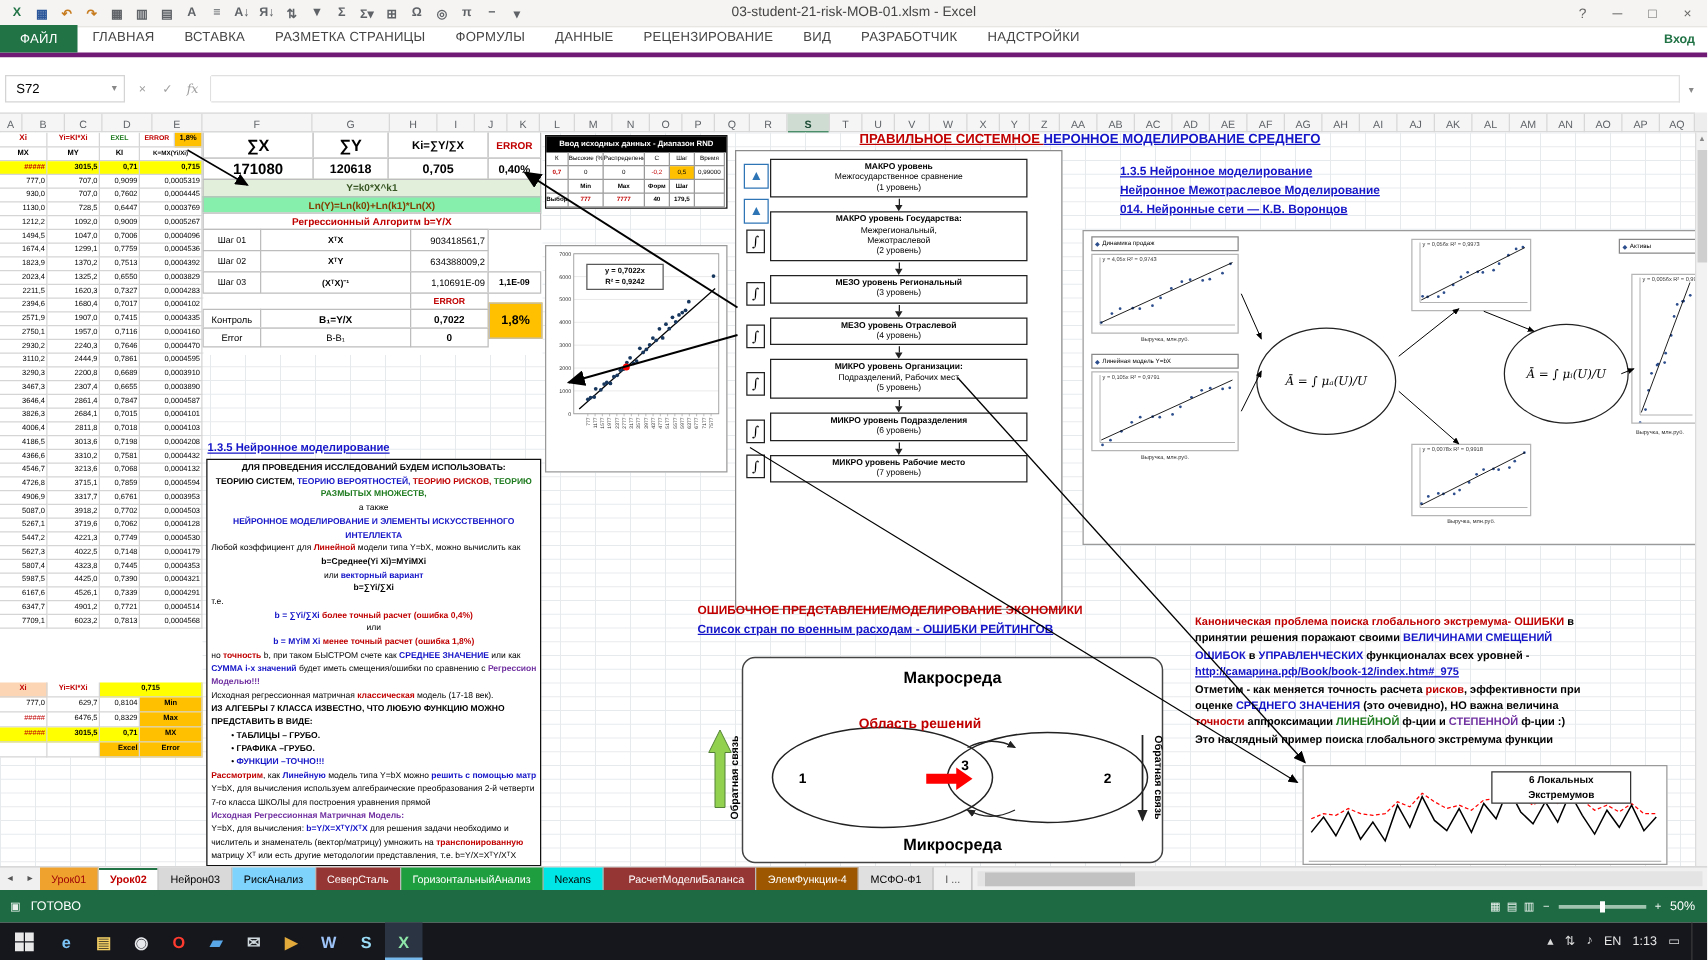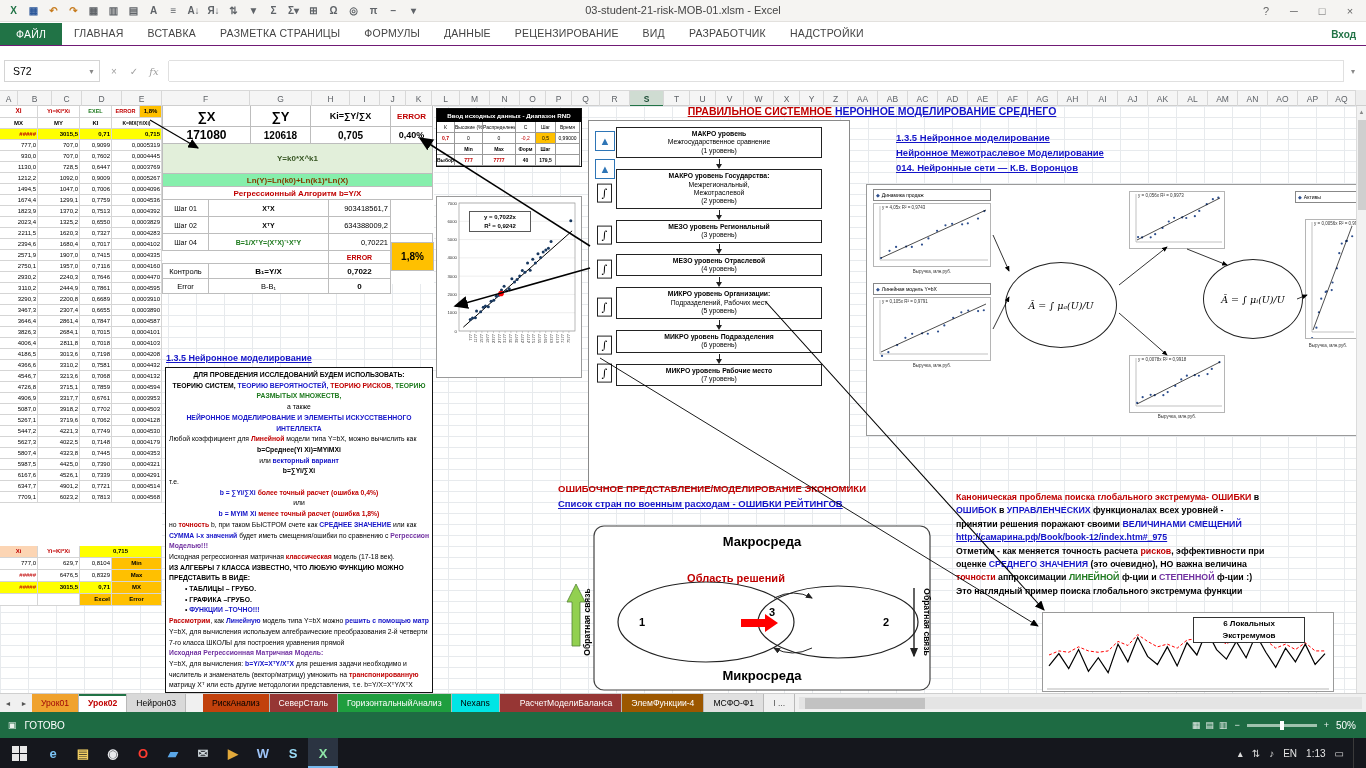--- a/index.html
+++ b/index.html
@@ -9,21 +9,21 @@
 
   
   .titlebar{position:absolute;top:0;left:0;width:1366px;height:22px;background:#f5f4f2;border-bottom:1px solid #e3e1de;display:flex;align-items:center}
   .qat{display:flex;align-items:center;gap:1px;padding-left:4px}
   .qat-i{min-width:19px;height:18px;display:flex;align-items:center;justify-content:center;font-size:10px;font-weight:bold;cursor:default}
   .win-title{position:absolute;left:50%;transform:translateX(-50%);font-size:11px;color:#444;white-space:nowrap;top:4px}
   .win-controls{position:absolute;right:2px;top:0;display:flex;height:22px}
   .win-btn{width:28px;height:22px;display:flex;align-items:center;justify-content:center;font-size:11px;color:#666}
 
   
-  .ribbonrow{position:absolute;top:22px;left:0;width:1366px;height:24px;background:#fff;border-bottom:1px solid #701a75;display:flex;align-items:flex-end}
+  .ribbonrow{position:absolute;top:22px;left:0;width:1366px;height:24px;background:#fff;border-bottom:4px solid #701a75;display:flex;align-items:flex-end}
   .rtab{padding:4px 12px 5px 12px;font-size:10.5px;color:#444;letter-spacing:.2px}
   .rtab.file{background:#217346;color:#fff;padding:5px 16px}
   .signin{position:absolute;right:10px;bottom:5px;font-size:10px;color:#217346;font-weight:bold}
 
   
   .fbar-zone{position:absolute;top:46px;left:0;width:1366px;height:44px;background:#fff}
   .fbar{position:absolute;top:12px;left:4px;right:4px;height:26px;display:flex;align-items:center}
   .namebox{width:96px;height:22px;border:1px solid #d4d4d4;display:flex;align-items:center;padding-left:8px;font-size:10.5px;background:#fff}
   .nb-arrow{margin-left:auto;color:#888;font-size:7px;padding-right:4px}
   .fx-btns{display:flex;align-items:center;border-right:1px solid #e0e0e0;padding:0 4px}
@@ -62,21 +62,21 @@
   .bgy{background:#ffff00}.bgo{background:#ffc000}.bgsal{background:#fcd5b4}.bgg{background:#00b050;color:#fff}.bgc{background:#00e0e0}
   .f45{font-size:4.5px}.f5{font-size:5px}.f55{font-size:5.5px}.f6{font-size:6px}.f65{font-size:6.5px}.f7{font-size:7px}.f75{font-size:7.5px}.f8{font-size:8px}.f9{font-size:9px}.f10{font-size:10px}.f12{font-size:12px}.f13{font-size:13px}
   .lt-footer{position:absolute;left:0;top:440px;width:162px}
   .ltr12{height:12px;line-height:11px}
 
   
   .mid{left:163px;top:0;width:271px;height:178px;background:#fff}
   .mr{display:flex}
   .mc{border:1px solid #bdbdbd;margin-left:-1px;margin-top:-1px;display:flex;align-items:center;justify-content:center;overflow:hidden;background:#fff;white-space:nowrap}
   .w42{width:43px}.w46{width:47px}.w60{width:61px}.w62{width:63px}.w80{width:81px}.w88{width:89px}.w120{width:121px}.w270{width:271px}
-  .h12{height:13px}.h13{height:30px}.h14{height:15px}.h16{height:17px}.h20{height:21px}
+  .h12{height:13px}.h13{height:14px}.h14{height:15px}.h16{height:17px}.h20{height:21px}
   .right{justify-content:flex-end;padding-right:2px}
   .noborder{border-color:transparent;background:transparent}
   .err-big{position:absolute;left:228px;top:136px;width:43px;height:29px;background:#ffc000;border:1px solid #bdbdbd;display:flex;align-items:center;justify-content:center;font-size:10px;font-weight:bold}
 
   
   .tb-title{left:166px;top:247px;width:264px;font-size:9px}
   .tbox{left:165px;top:261px;width:268px;height:326px;background:#fff;border:1.5px solid #111;padding:2px 3px;font-size:6.8px}
   .tbox .rl{line-height:10.7px}
 
   
@@ -631,27 +631,27 @@
             <div class="mc w42 f7 noborder"></div>
           </div>
 
           <div class="mr h16">
             <div class="mc w46 f7">Шаг 02</div>
             <div class="mc w120 f7 bd">XᵀY</div>
             <div class="mc w62 f75 right">634388009,2</div>
             <div class="mc w42 f7 noborder"></div>
           </div>
 
-
           <div class="mr h16">
-            <div class="mc w46 f7">Шаг 04</div>
-            <div class="mc w120 f7 grn bd f6">B=1/XᵀY=(XᵀX)⁻¹XᵀY</div>
-            <div class="mc w62 f75 right">0,70221</div>
-            <div class="mc w42 f7 bgg bd">0,702</div>
-          </div>
+            <div class="mc w46 f7">Шаг 03</div>
+            <div class="mc w120 f7 bd">(XᵀX)⁻¹</div>
+            <div class="mc w62 f75 right">1,10691E-09</div>
+            <div class="mc w42 f7 bgy bd">1,1E-09</div>
+          </div>
+
         </div>
       <div class="mr h12">
         <div class="mc w46 noborder"></div>
         <div class="mc w120 noborder"></div>
         <div class="mc w62 red bd f7">ERROR</div>
       </div>
       <div class="mr h14">
         <div class="mc w46 f75">Контроль</div>
         <div class="mc w120 bd f8">B₁=Y/X</div>
         <div class="mc w62 bgy bd f8">0,7022</div>
@@ -1104,22 +1104,22 @@
       <path d="M175,95 h24 v-5 l13,9 -13,9 v-5 h-24 z" fill="#ff0000"></path>
       <path d="M208,74 Q228,64 246,74" fill="none" stroke="#222" stroke-width="1" marker-end="url(#m3)"></path>
       <path d="M246,124 Q226,134 208,124" fill="none" stroke="#222" stroke-width="1" marker-end="url(#m3)"></path>
       <text x="196" y="156" text-anchor="middle" font-size="13" font-weight="bold">Микросреда</text>
       <line x1="348" y1="64" x2="348" y2="132" stroke="#222" stroke-width="1.4" marker-end="url(#m3)"></line>
       <text x="358" y="98" transform="rotate(90 358 98)" text-anchor="middle" font-size="8.5" font-weight="bold">Обратная связь</text>
     </svg>
 
     <div class="panel rtext">
         <div class="rl rl-l"><span class="r bd">Каноническая проблема поиска глобального экстремума- </span><span class="r bd">ОШИБКИ</span><span class="k bd"> в</span></div>
+        <div class="rl rl-l"><span class="k bd">принятии решения поражают своими </span><span class="b bd">ВЕЛИЧИНАМИ СМЕЩЕНИЙ</span></div>
         <div class="rl rl-l"><span class="b bd">ОШИБОК</span><span class="k bd"> в </span><span class="b bd">УПРАВЛЕНЧЕСКИХ</span><span class="k bd"> функционалах всех уровней -</span></div>
-        <div class="rl rl-l"><span class="k bd">принятии решения поражают своими </span><span class="b bd">ВЕЛИЧИНАМИ СМЕЩЕНИЙ</span></div>
         <div class="rl rl-l"><span class="b u bd">http://самарина.рф/Book/book-12/index.htm#_975</span></div>
         <div class="rl rl-l"><span class="k bd">Отметим - как меняется точность расчета </span><span class="r bd">рисков</span><span class="k bd">, эффективности при</span></div>
         <div class="rl rl-l"><span class="k bd">оценке </span><span class="b bd">СРЕДНЕГО ЗНАЧЕНИЯ</span><span class="k bd"> (это очевидно), НО </span><span class="k bd">важна величина</span></div>
         <div class="rl rl-l"><span class="r bd">точности</span><span class="k bd"> аппроксимации </span><span class="g bd">ЛИНЕЙНОЙ</span><span class="k bd"> ф-ции и </span><span class="m bd">СТЕПЕННОЙ</span><span class="k bd"> ф-ции :)</span></div>
         <div class="rl rl-l"><span class="k bd">Это наглядный пример поиска глобального экстремума функции</span></div>
       </div>
 
     <div class="panel chart2">
       <svg id="extrSvg" width="290" height="78">
           <polyline points="6,42 15.857142857142858,37.919999999999995 25.714285714285715,39.279999999999994 35.57142857142857,33.839999999999996 45.42857142857143,37.919999999999995 55.28571428571429,39.279999999999994 65.14285714285714,37.919999999999995 75,28.4 84.85714285714286,32.48 94.71428571428572,21.599999999999994 104.57142857142858,28.4 114.42857142857143,33.839999999999996 124.28571428571429,31.119999999999997 134.14285714285714,35.199999999999996 144,27.04 153.85714285714286,25.68 163.71428571428572,14.799999999999997 173.57142857142858,24.319999999999993 183.42857142857144,31.119999999999997 193.2857142857143,24.319999999999993 203.14285714285717,29.759999999999998 213,18.879999999999995 222.85714285714286,27.04 232.71428571428572,35.199999999999996 242.57142857142858,31.119999999999997 252.42857142857144,36.559999999999995 262.2857142857143,29.759999999999998 272.14285714285717,37.919999999999995 282,37.919999999999995" fill="none" stroke="#ff0000" stroke-width="1" stroke-dasharray="3 2"></polyline>
@@ -1155,21 +1155,21 @@
     <div class="tabnav">◄</div>
     <div class="tabnav">►</div>
     <div style="display:flex">
 
         <div class="stab" style="background: rgb(240, 162, 46); color: rgb(156, 0, 6);">Урок01</div>
 
         <div class="stab active" style="background: rgb(255, 255, 255); color: rgb(192, 0, 0);">Урок02</div>
 
         <div class="stab" style="background: rgb(217, 217, 217); color: rgb(0, 0, 0);">Нейрон03</div>
 
-        <div class="stab" style="background: #c2410c; color: rgb(0, 0, 0); margin-left: 17px;">РискАнализ</div>
+        <div class="stab" style="background: #7dd3fc; color: rgb(0, 0, 0);">РискАнализ</div>
 
         <div class="stab" style="background: rgb(150, 54, 52); color: rgb(255, 255, 255);">СеверСталь</div>
 
         <div class="stab" style="background: rgb(30, 158, 62); color: rgb(255, 255, 255);">ГоризонтальныйАнализ</div>
 
         <div class="stab" style="background: rgb(0, 229, 229); color: rgb(0, 0, 0);">Nexans</div>
 
         <div class="stab" style="background: rgb(150, 54, 52); color: rgb(255, 255, 255); padding-left: 20px;">РасчетМоделиБаланса</div>
 
         <div class="stab" style="background: rgb(156, 87, 0); color: rgb(255, 255, 255);">ЭлемФункции-4</div>

